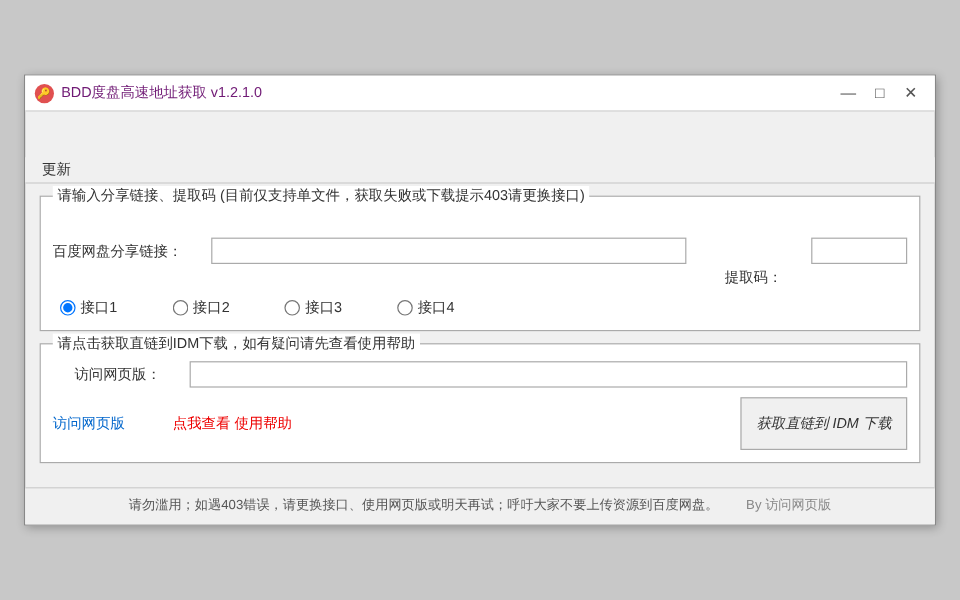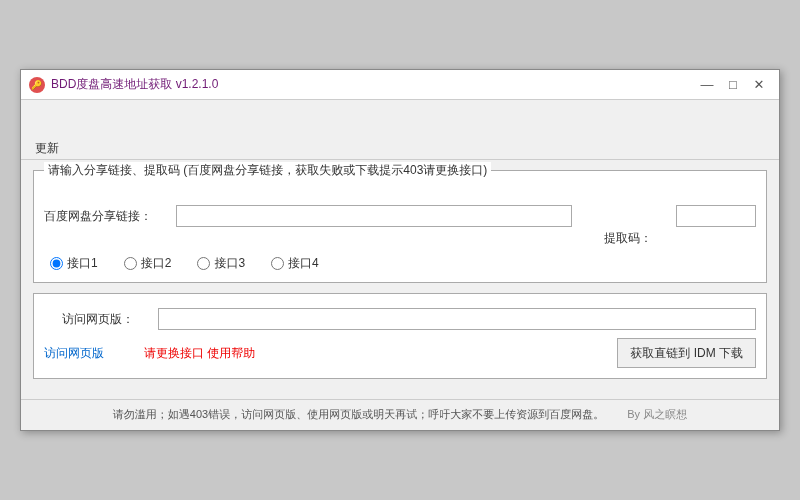--- a/index.html
+++ b/index.html
@@ -131,21 +131,21 @@
       border: 1px solid #aaa;
       padding: 0 4px;
       font-size: 12px;
       outline: none;
       background: white;
     }
     .radio-row {
       display: flex;
       align-items: center;
       margin-top: 8px;
-      gap: 26px;
+      gap: 46px;
       padding-left: 6px;
     }
     .radio-item {
       display: flex;
       align-items: center;
       gap: 4px;
       cursor: pointer;
     }
     .radio-item input[type=radio] {
       cursor: pointer;
@@ -173,21 +173,22 @@
     }
     .spacer { flex: 1; }
     .btn-primary {
       background: #f0f0f0;
       border: 1px solid #aaa;
       padding: 3px 12px;
       font-size: 12px;
       cursor: pointer;
       white-space: nowrap;
       color: #333;
-      height: 30px;
+      height: 44px;
+      font-style: italic;
     }
     .footer-bar {
       background: #f0f0f0;
       border-top: 1px solid #ccc;
       padding: 6px 12px;
       font-size: 11px;
       color: #555;
       text-align: center;
       line-height: 1.6;
     }
@@ -211,21 +212,21 @@
     </div>
   </div>
 
   <div class="menu-bar">
     <div class="menu-item">更新</div>
   </div>
 
   <div class="content">
 
     <div class="group-box">
-      <span class="group-label">请输入分享链接、提取码 (百度网盘分享链接，获取失败或下载提示403请更换接口)</span>
+      <span class="group-label">请输入分享链接、提取码 (目前仅支持单文件，获取失败或下载提示403请更换接口)</span>
 
       <div class="form-row">
         <label class="form-label">百度网盘分享链接：</label>
         <input class="form-input" type="text" placeholder="" style="">
         <span class="code-label">提取码：</span>
         <input class="code-input" type="text" placeholder="" style="">
       </div>
 
       <div class="radio-row">
         <label class="radio-item">
@@ -241,34 +242,35 @@
           <span class="radio-label">接口3</span>
         </label>
         <label class="radio-item">
           <input type="radio" name="iface" style="">
           <span class="radio-label">接口4</span>
         </label>
       </div>
     </div>
 
     <div class="group-box">
+      <span class="group-label">请点击获取直链到IDM下载，如有疑问请先查看使用帮助</span>
 
       <div class="form-row">
         <label class="form-label">访问网页版：</label>
         <input class="form-input" type="text" placeholder="" style="">
       </div>
 
       <div class="bottom-row">
         <a class="link-blue">访问网页版</a>
         <span style="margin: 0 4px;"></span>
-        <a class="link-red">请更换接口 使用帮助</a>
+        <a class="link-red">点我查看 使用帮助</a>
         <div class="spacer"></div>
         <button class="btn-primary">获取直链到 IDM 下载</button>
       </div>
     </div>
 
   </div>
 
   <div class="footer-bar">
-    <span>请勿滥用；如遇403错误，访问网页版、使用网页版或明天再试；呼吁大家不要上传资源到百度网盘。</span>
-    <span class="footer-by">By 风之瞑想</span>
+    <span>请勿滥用；如遇403错误，请更换接口、使用网页版或明天再试；呼吁大家不要上传资源到百度网盘。</span>
+    <span class="footer-by">By 访问网页版</span>
   </div>
 </div>
 
 </body></html>

